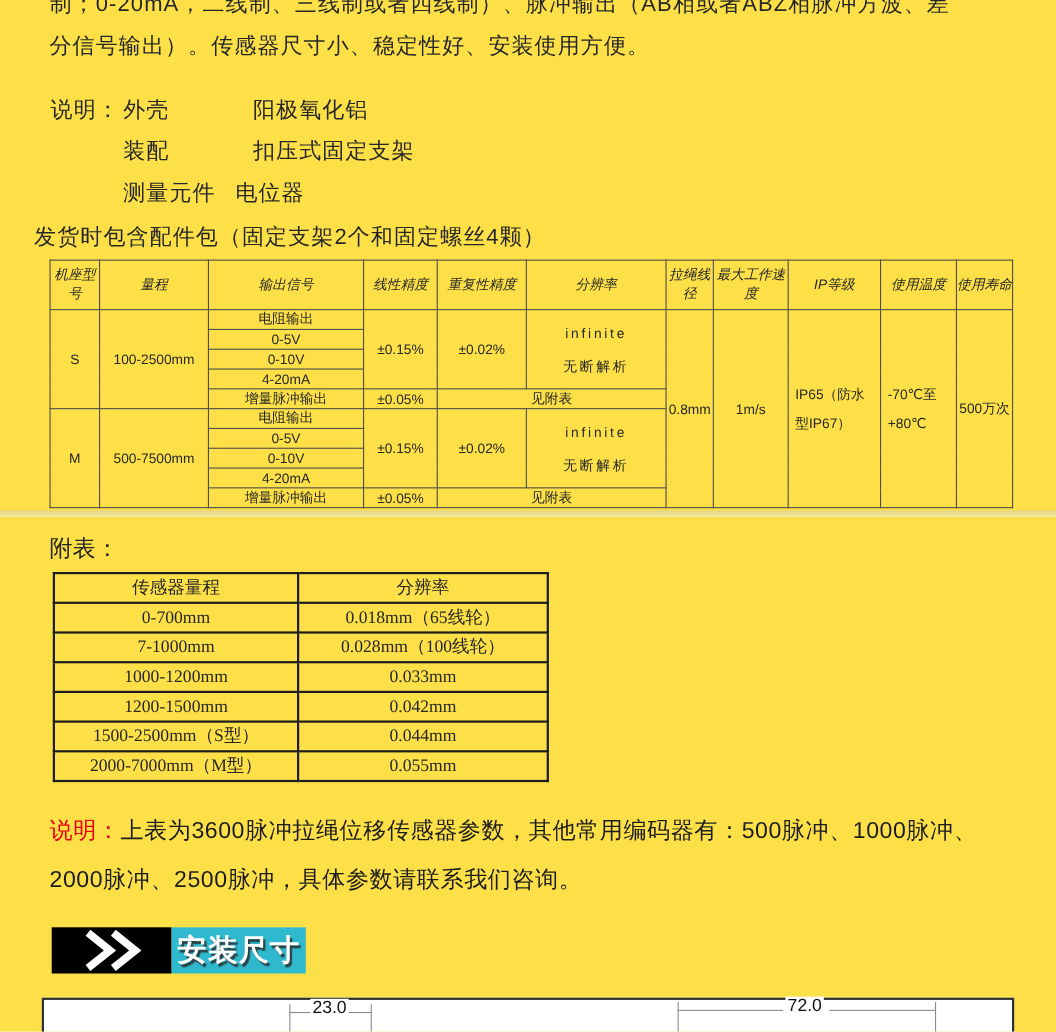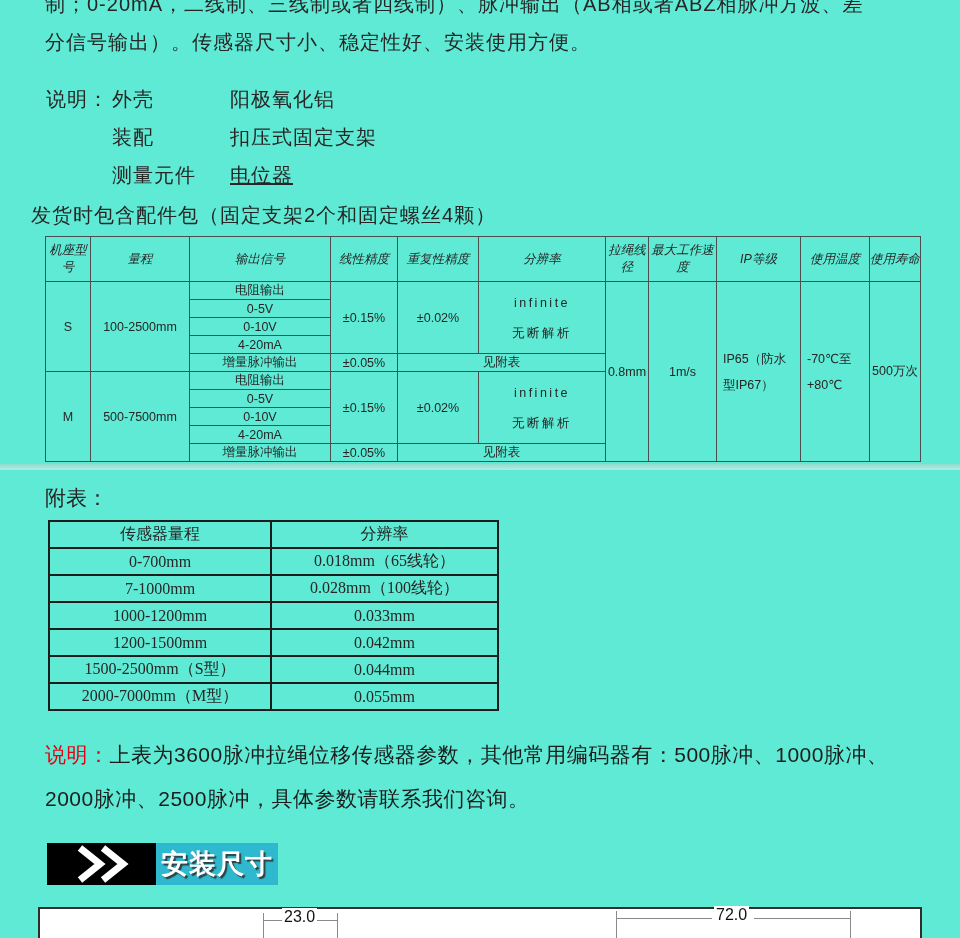--- a/index.html
+++ b/index.html
@@ -1,16 +1,16 @@
 <!DOCTYPE html>
 <html><head>
 <meta charset="utf-8">
 <style>
   html,body { margin:0; padding:0; background:#ffffff; }
-  .page { position:relative; width:960px; height:938px; overflow:hidden; background:#5eead4;
+  .page { position:relative; width:960px; height:938px; overflow:hidden; background:#fde047;
           font-family:"Liberation Sans","DejaVu Sans",sans-serif; color:#262626; }
 
   
   .intro { position:absolute; left:45px; top:-15px; font-size:20px; line-height:38px;
            letter-spacing:1px; white-space:nowrap; }
 
   
   .abs { position:absolute; white-space:nowrap; }
   .spec { font-size:20px; letter-spacing:1px; }
 
@@ -67,21 +67,21 @@
     <div>制；0-20mA，二线制、三线制或者四线制）、脉冲输出（AB相或者ABZ相脉冲方波、差</div>
     <div>分信号输出）。传感器尺寸小、稳定性好、安装使用方便。</div>
   </div>
 
   <span class="abs spec" style="left:46px; top:86px;">说明：</span>
   <span class="abs spec" style="left:112px;top:86px;">外壳</span>
   <span class="abs spec" style="left:230px;top:86px;">阳极氧化铝</span>
   <span class="abs spec" style="left:112px;top:124px;">装配</span>
   <span class="abs spec" style="left:230px;top:124px;">扣压式固定支架</span>
   <span class="abs spec" style="left:112px;top:162px;">测量元件</span>
-  <span class="abs spec" style="left:230px;top:162px;text-decoration:underline;">电位器</span>
+  <span class="abs spec" style="left:214px;top:162px;">电位器</span>
   <span class="abs spec" style="left:31px; top:202px;">发货时包含配件包（固定支架2个和固定螺丝4颗）</span>
 
   <table class="main-table">
     <colgroup>
       <col style="width:45px">
         <col style="width:99px">
         <col style="width:141px">
       <col style="width:67px">
         <col style="width:81px">
         <col style="width:127px">

